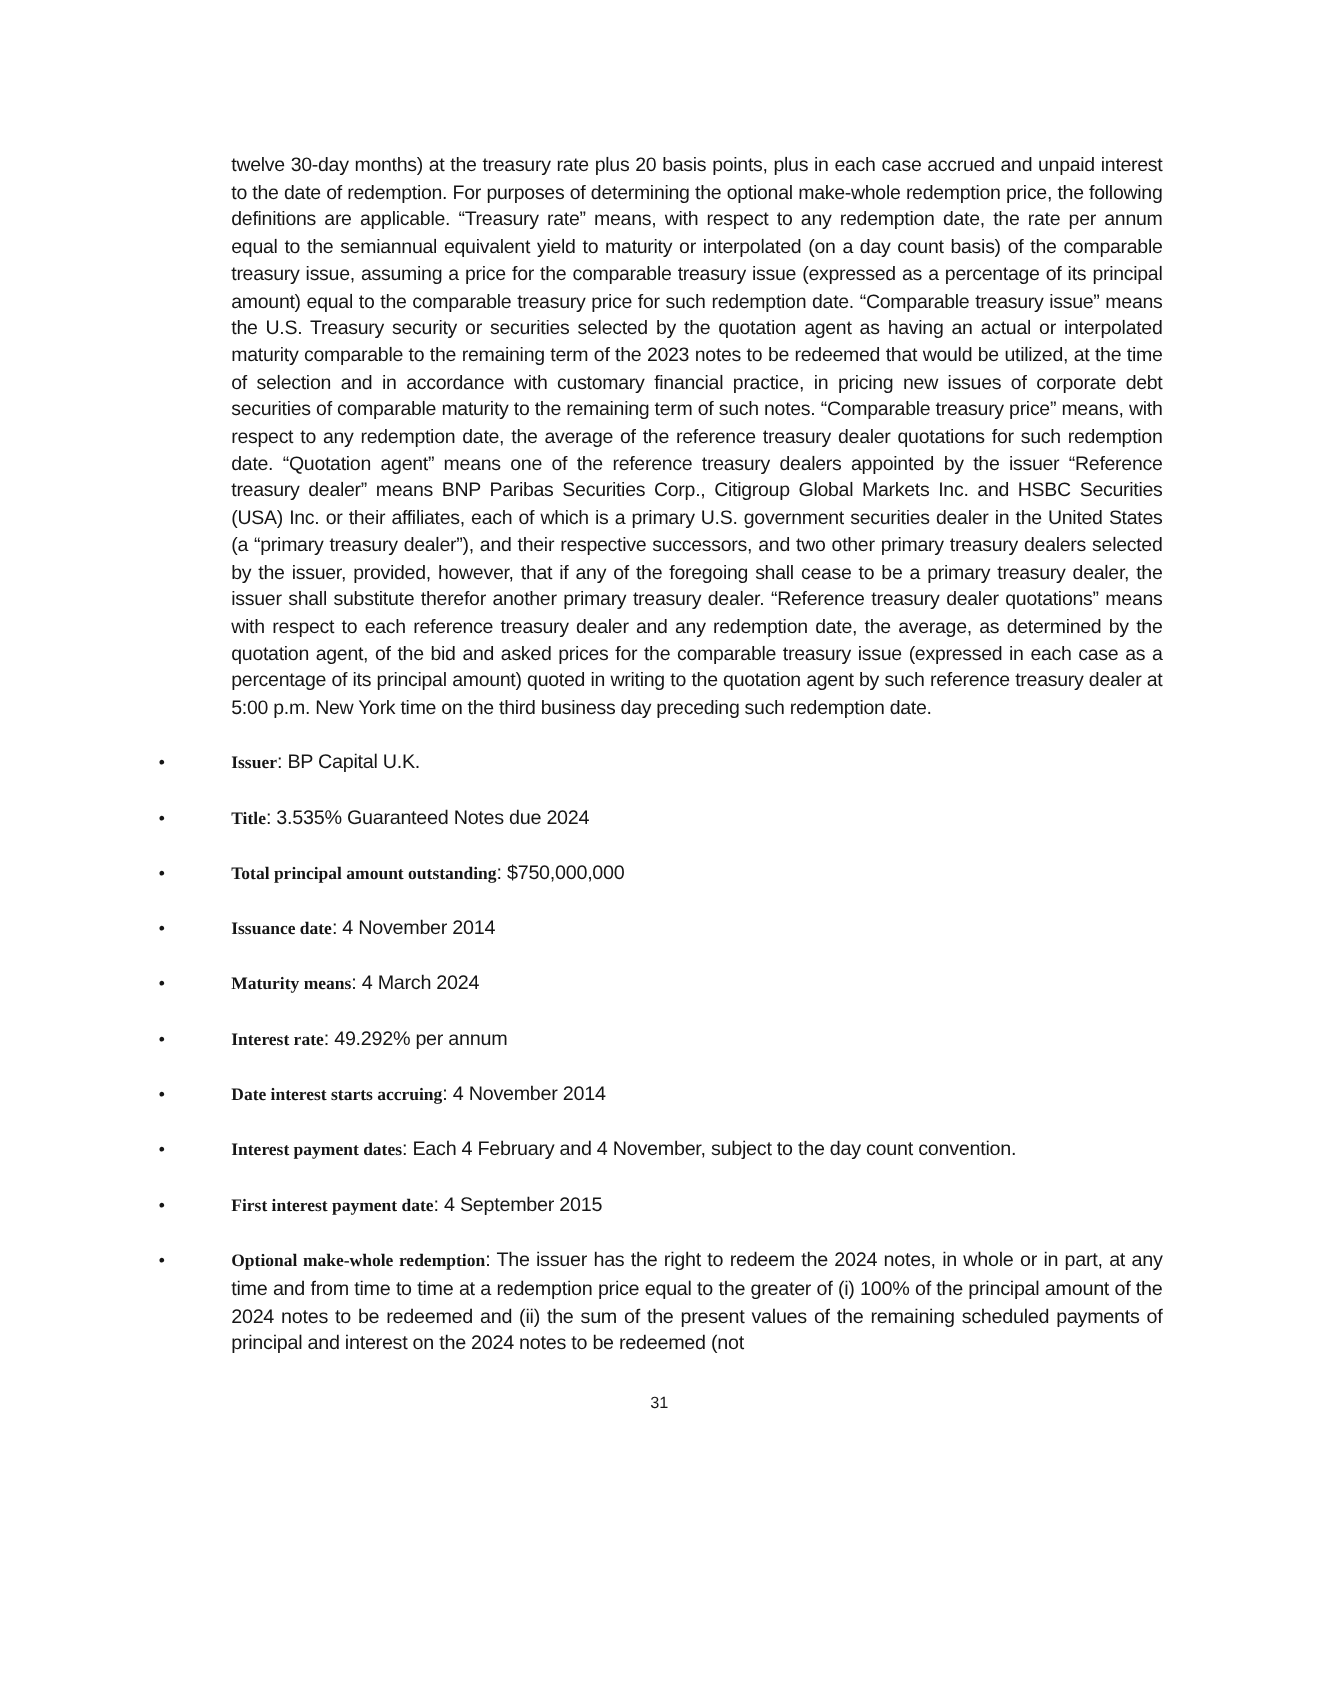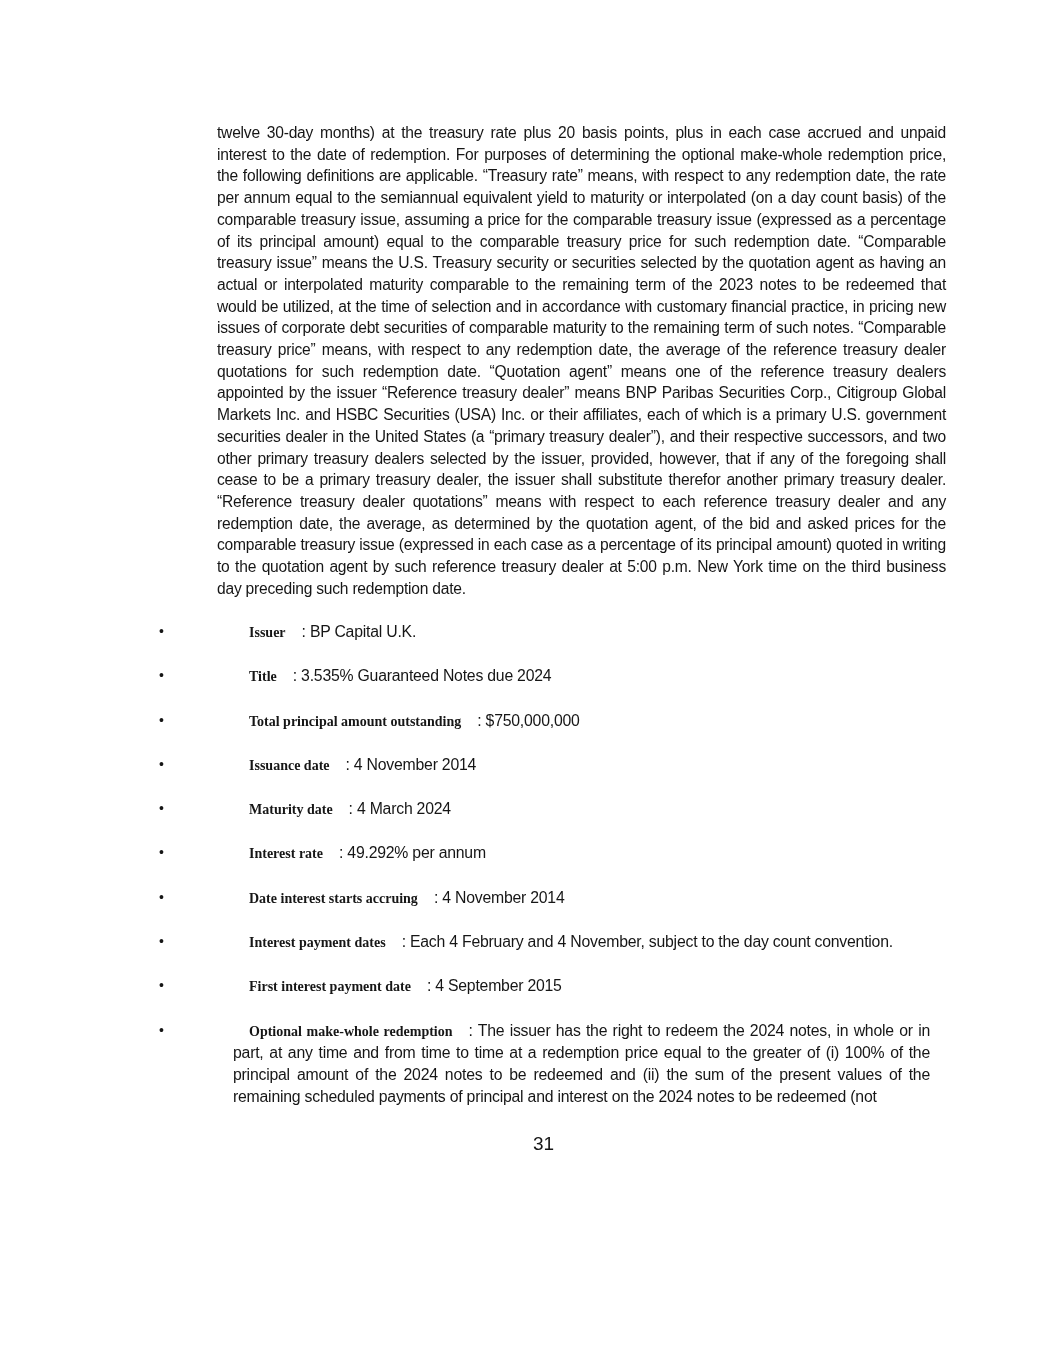--- a/index.html
+++ b/index.html
@@ -1,15 +1,15 @@
 <!DOCTYPE html>
 <html><head>
 <meta charset="utf-8">
 <style>
-  * { box-sizing: border-box; padding-left: 16px; }
+  * { box-sizing: border-box; }
   html, body {
     margin: 0;
     padding: 0;
     background: #ffffff;
   }
   body {
     width: 1055px;
     height: 1365px;
     font-family: "Liberation Sans", sans-serif;
     color: #161616;
@@ -71,21 +71,21 @@
   }
   .label {
     font-family: "Liberation Serif", serif;
     font-weight: bold;
     font-size: 14px;
     letter-spacing: 0;
   }
   .pageno {
     margin-top: 25px;
     text-align: center;
-    font-size: 19px;
+    font-size: 13px;
     line-height: 22px;
   }
 </style>
 </head>
 <body>
 
 <div class="page">
 
   <p class="continuation">twelve 30-day months) at the treasury rate plus 20 basis points, plus in each case accrued and unpaid interest to the date of redemption. For purposes of determining the optional make-whole redemption price, the following definitions are applicable. “Treasury rate” means, with respect to any redemption date, the rate per annum equal to the semiannual equivalent yield to maturity or interpolated (on a day count basis) of the comparable treasury issue, assuming a price for the comparable treasury issue (expressed as a percentage of its principal amount) equal to the comparable treasury price for such redemption date. “Comparable treasury issue” means the U.S. Treasury security or securities selected by the quotation agent as having an actual or interpolated maturity comparable to the remaining term of the 2023 notes to be redeemed that would be utilized, at the time of selection and in accordance with customary financial practice, in pricing new issues of corporate debt securities of comparable maturity to the remaining term of such notes. “Comparable treasury price” means, with respect to any redemption date, the average of the reference treasury dealer quotations for such redemption date. “Quotation agent” means one of the reference treasury dealers appointed by the issuer “Reference treasury dealer” means BNP Paribas Securities Corp., Citigroup Global Markets Inc. and HSBC Securities (USA) Inc. or their affiliates, each of which is a primary U.S. government securities dealer in the United States (a “primary treasury dealer”), and their respective successors, and two other primary treasury dealers selected by the issuer, provided, however, that if any of the foregoing shall cease to be a primary treasury dealer, the issuer shall substitute therefor another primary treasury dealer. “Reference treasury dealer quotations” means with respect to each reference treasury dealer and any redemption date, the average, as determined by the quotation agent, of the bid and asked prices for the comparable treasury issue (expressed in each case as a percentage of its principal amount) quoted in writing to the quotation agent by such reference treasury dealer at 5:00 p.m. New York time on the third business day preceding such redemption date.</p>
 
@@ -103,21 +103,21 @@
       <li class="term">
     <span class="marker">•</span>
     <span class="content"><b class="label">Total principal amount outstanding</b><span class="value">: $750,000,000</span></span>
   </li>
       <li class="term">
     <span class="marker">•</span>
     <span class="content"><b class="label">Issuance date</b><span class="value">: 4 November 2014</span></span>
   </li>
       <li class="term">
     <span class="marker">•</span>
-    <span class="content"><b class="label">Maturity date</b><span class="value">: 4 March 2024</span></span>
+    <span class="content"><b class="label">Maturity means</b><span class="value">: 4 March 2024</span></span>
   </li>
       <li class="term">
     <span class="marker">•</span>
     <span class="content"><b class="label">Interest rate</b><span class="value">: 49.292% per annum</span></span>
   </li>
       <li class="term">
     <span class="marker">•</span>
     <span class="content"><b class="label">Date interest starts accruing</b><span class="value">: 4 November 2014</span></span>
   </li>
       <li class="term">

